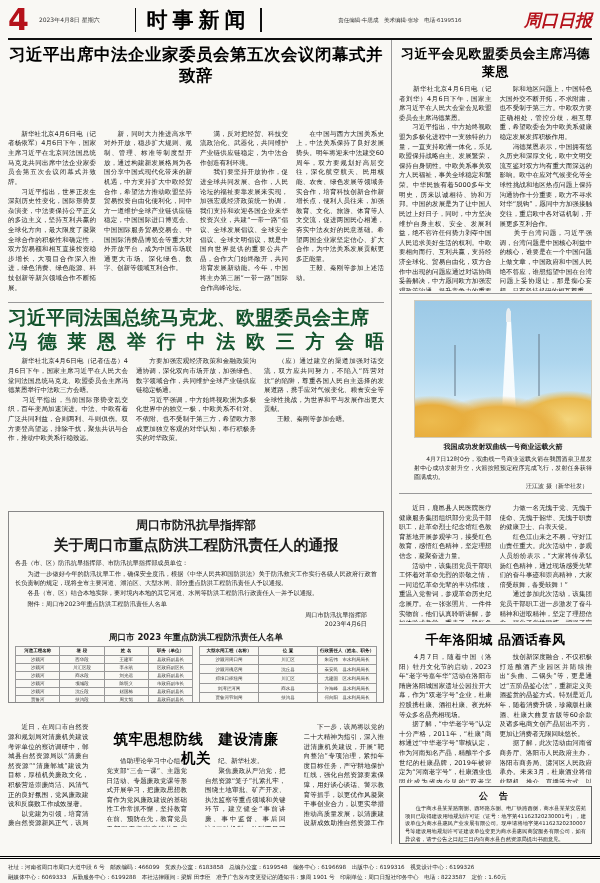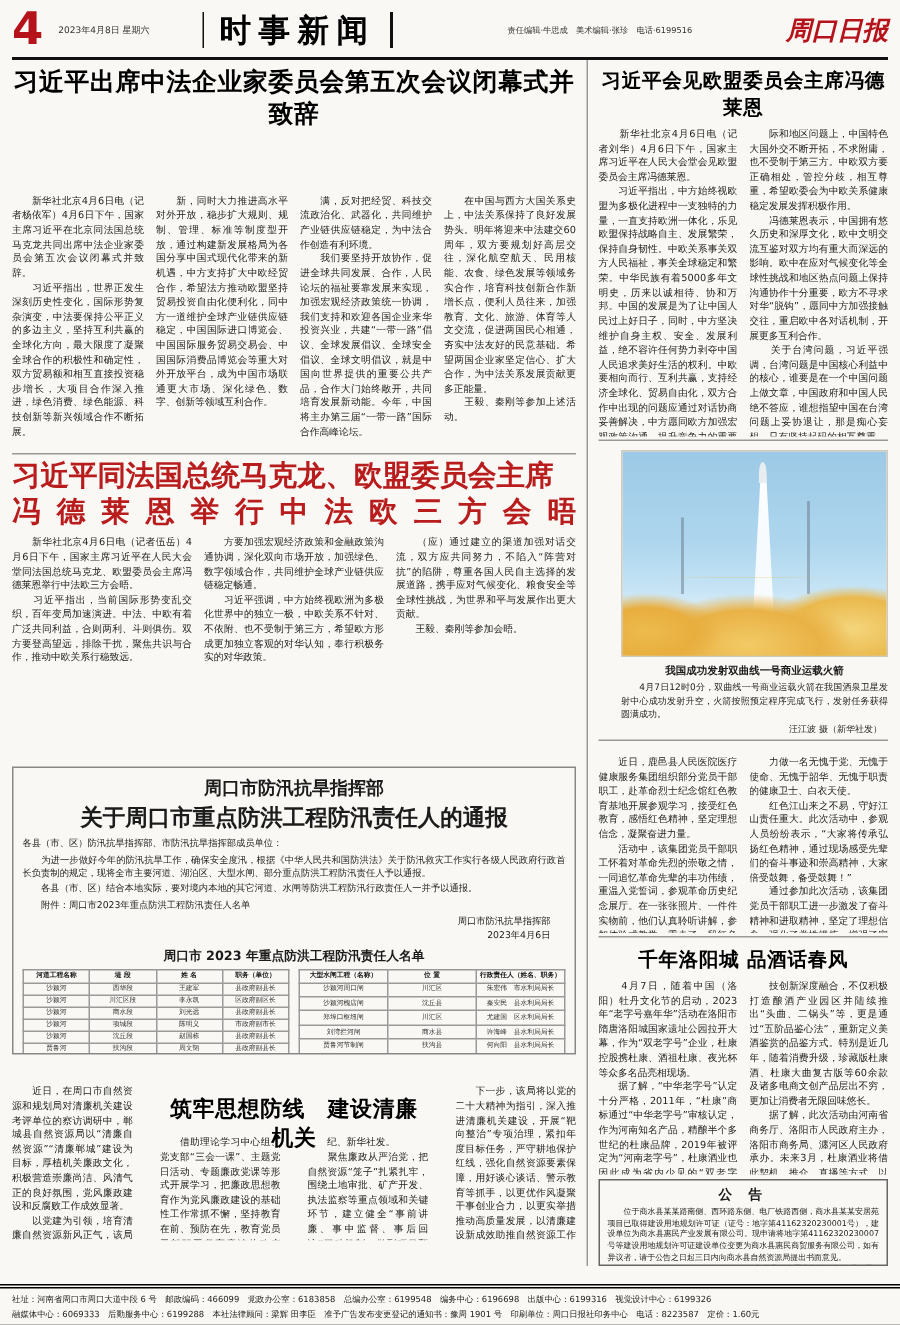--- a/index.html
+++ b/index.html
@@ -17,21 +17,21 @@
   .section-title { font-size:21px; font-weight:bold; letter-spacing:5px; font-family:"DejaVu Serif", serif; color:#000; white-space:nowrap; }
   .editors { font-size:5.5px; color:#333; margin-left:10px; flex:1; text-align:center; white-space:nowrap; }
   .masthead { font-size:17px; font-weight:bold; color:#b5121b; font-family:"DejaVu Serif", serif; font-style:italic; white-space:nowrap; margin-left:6px; }
   
   .main { display:flex; align-items:stretch; }
   .track-left { width:383px; padding-right:7px; }
   .track-right { width:201px; border-left:1px solid #999; padding-left:7px; }
   .hairline { border:0; border-top:1px solid #999; margin:2px 0 3px 0; }
   
   .headline-xl { font-size:16.5px; font-weight:bold; text-align:center; line-height:1.3; color:#000; letter-spacing:0.5px; }
-  .headline-lg { font-size:19px; font-weight:bold; line-height:1.25; color:#b91c1c; }
+  .headline-lg { font-size:19px; font-weight:bold; line-height:1.25; color:#14532d; }
   .headline-justify { text-align:justify; text-align-last:justify; }
   .headline-md { font-size:13px; font-weight:bold; text-align:center; color:#000; letter-spacing:0.5px; }
   .cols { display:flex; gap:8px; margin-top:4px; }
   .body-col { flex:1; font-size:6.5px; line-height:1.48; text-align:justify; white-space:pre-line; overflow:hidden; color:#222; }
   .art-a .body-col { height:168px;margin-top:39px; }
   .art-c .body-col { height:150px; }
   .art-b .body-col { height:206px; }
   .art-d .body-col { height:118px; }
   .art-e .body-col { height:130px; }
   .art-a { margin-bottom:4px; }

